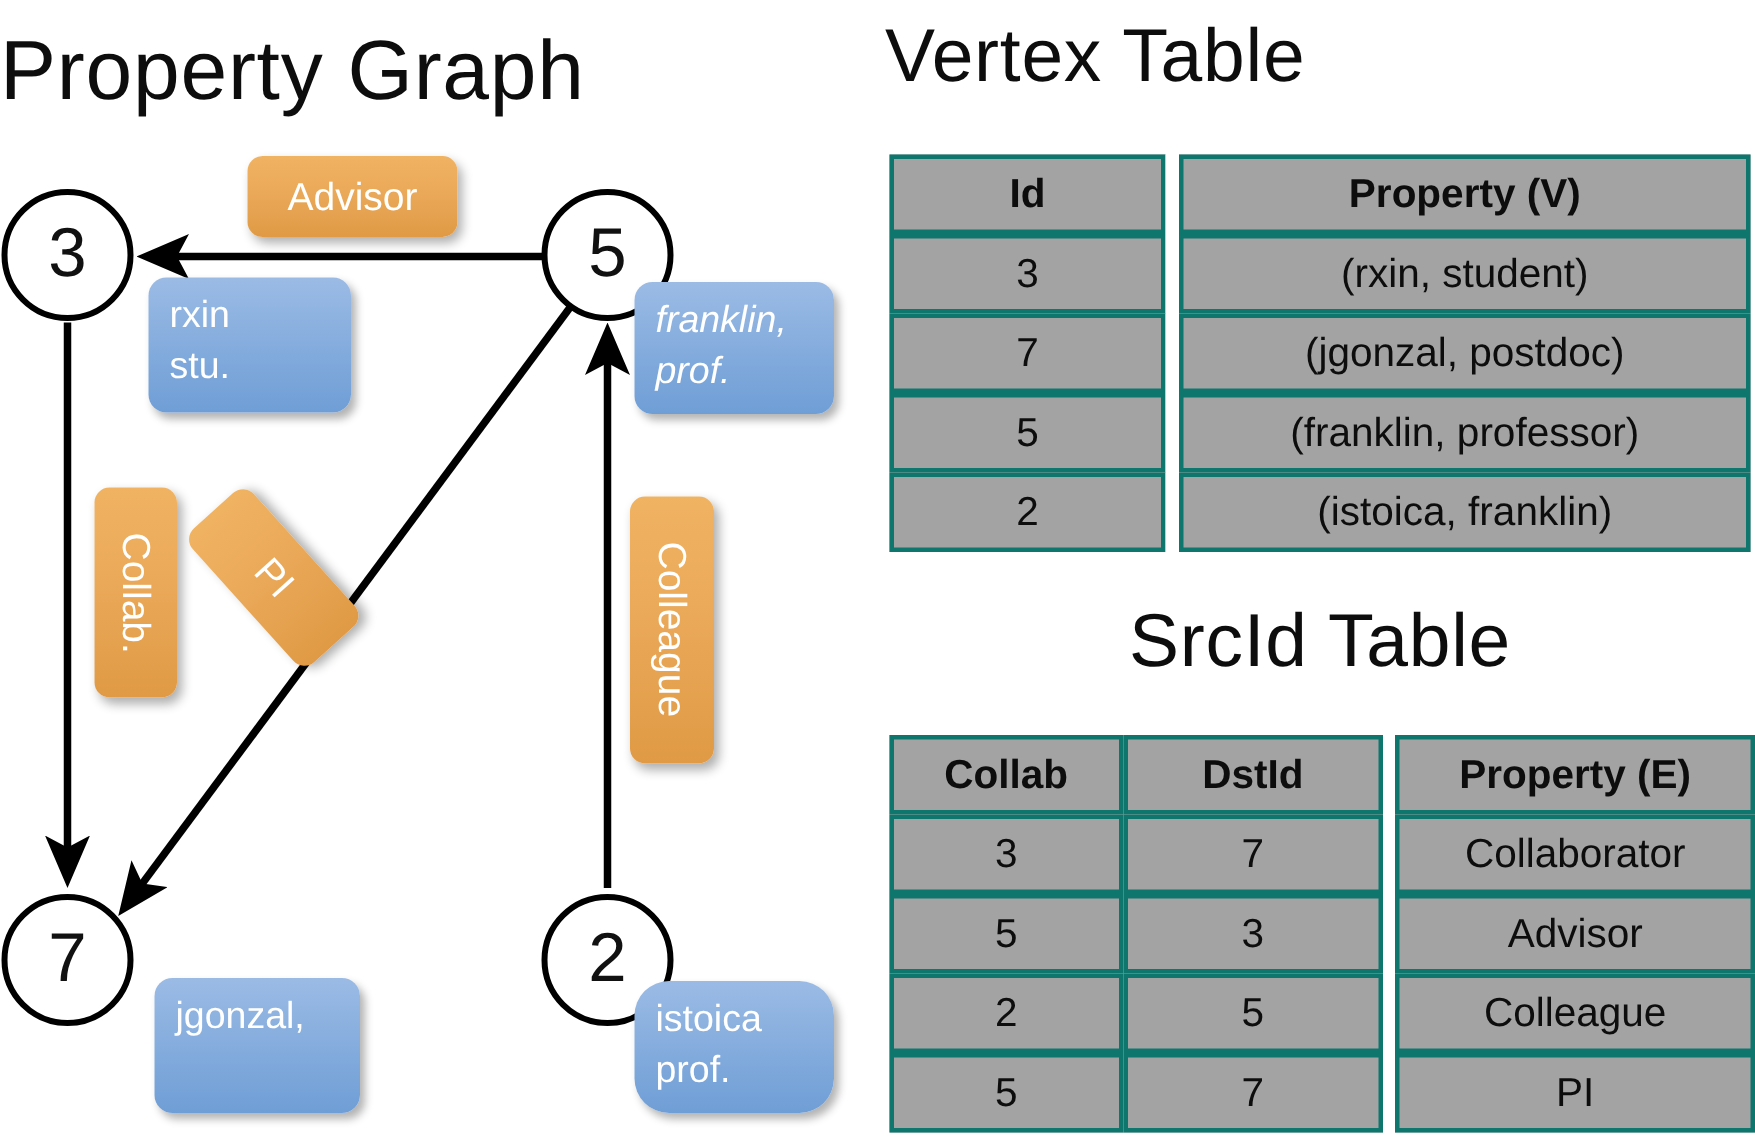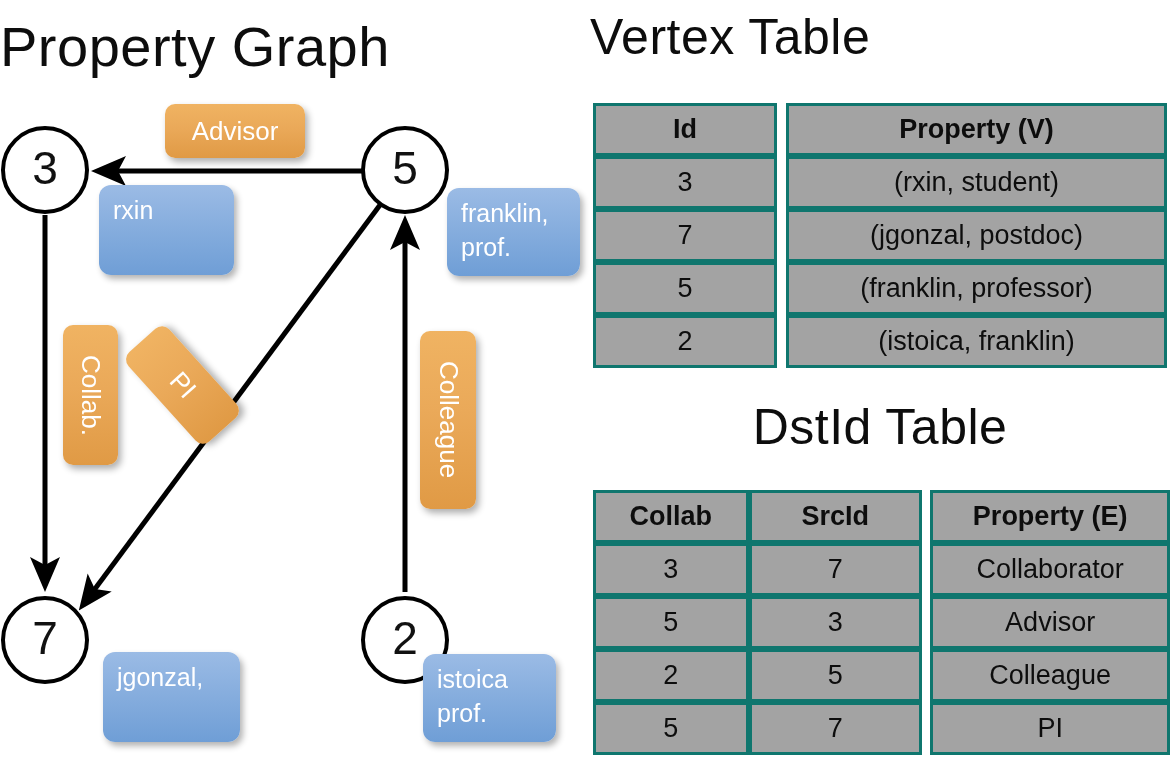--- a/index.html
+++ b/index.html
@@ -124,21 +124,21 @@
   td.v-prop { background: #d3dff1; }
   td.e-prop { background: #f7dfc4; }
 </style>
 </head>
 <body>
 
 <div class="big-title" id="title-property-graph">Property Graph</div>
 
 <div class="big-title" id="title-vertex-table">Vertex Table</div>
 
-<div class="big-title" id="title-edge-table">DstId Table</div>
+<div class="big-title" id="title-edge-table">SrcId Table</div>
 
 <svg id="graph-svg" viewBox="0 0 590 760">
   <defs>
     <marker id="arrowhead" markerWidth="7" markerHeight="7" refX="5.6" refY="3" orient="auto" markerUnits="strokeWidth">
       <path d="M0,0 L7,3 L0,6 L1.6,3 z" fill="#000"></path>
     </marker>
   </defs>
 
   <line x1="404" y1="171" x2="98" y2="171" stroke="#000" stroke-width="5" marker-end="url(#arrowhead)"></line>
 
@@ -163,41 +163,42 @@
 
 <div class="elabel vert" style="left:420px; top:331px; width:56px; height:178px;">
   <span>Colleague</span>
 </div>
 
 <div class="node-circle" style="left:1px; top:126px;">
   <span>3</span>
 </div>
 <div class="prop-box" style="left:63px; top:185px; width:135px; height:90px;margin-left:36px;">
   <div>rxin</div>
+  <div>stu.</div>
 </div>
 
 <div class="node-circle" style="left:361px; top:126px;">
   <span>5</span>
 </div>
-<div class="prop-box" style="left:447px; top:188px; width:133px; height:88px;">
+<div class="prop-box" style="left:423px; top:188px; width:133px; height:88px;font-style:italic;">
   <div>franklin,</div>
   <div>prof.</div>
 </div>
 
 <div class="node-circle" style="left:1px; top:596px;">
   <span>7</span>
 </div>
 <div class="prop-box" style="left:63px; top:652px; width:137px; height:90px;margin-left:40px;">
   <div>jgonzal,</div>
 </div>
 
 <div class="node-circle" style="left:361px; top:596px;">
   <span>2</span>
 </div>
-<div class="prop-box" style="left:423px; top:654px; width:133px; height:88px;">
+<div class="prop-box" style="left:423px; top:654px; width:133px; height:88px;border-radius:23px;">
   <div>istoica</div>
   <div>prof.</div>
 </div>
 
 <table class="dtable" id="vertex-table" style="left:593px; top:103px;">
   <tbody>
     <tr>
       <td class="hdr" style="width:178px;">Id</td>
       <td class="gap"></td>
       <td class="hdr v-prop" style="width:375px;">Property (V)</td>
@@ -222,21 +223,21 @@
       <td class="gap"></td>
       <td class="v-prop">(istoica, franklin)</td>
     </tr>
   </tbody>
 </table>
 
 <table class="dtable" id="edge-table" style="left:593px; top:490px;">
   <tbody>
     <tr>
       <td class="hdr" style="width:153px;">Collab</td>
-      <td class="hdr" style="width:172px;">SrcId</td>
+      <td class="hdr" style="width:172px;">DstId</td>
       <td class="gap"></td>
       <td class="hdr e-prop" style="width:238px;">Property (E)</td>
     </tr>
     <tr>
       <td>3</td>
       <td>7</td>
       <td class="gap"></td>
       <td class="e-prop">Collaborator</td>
     </tr>
     <tr>

